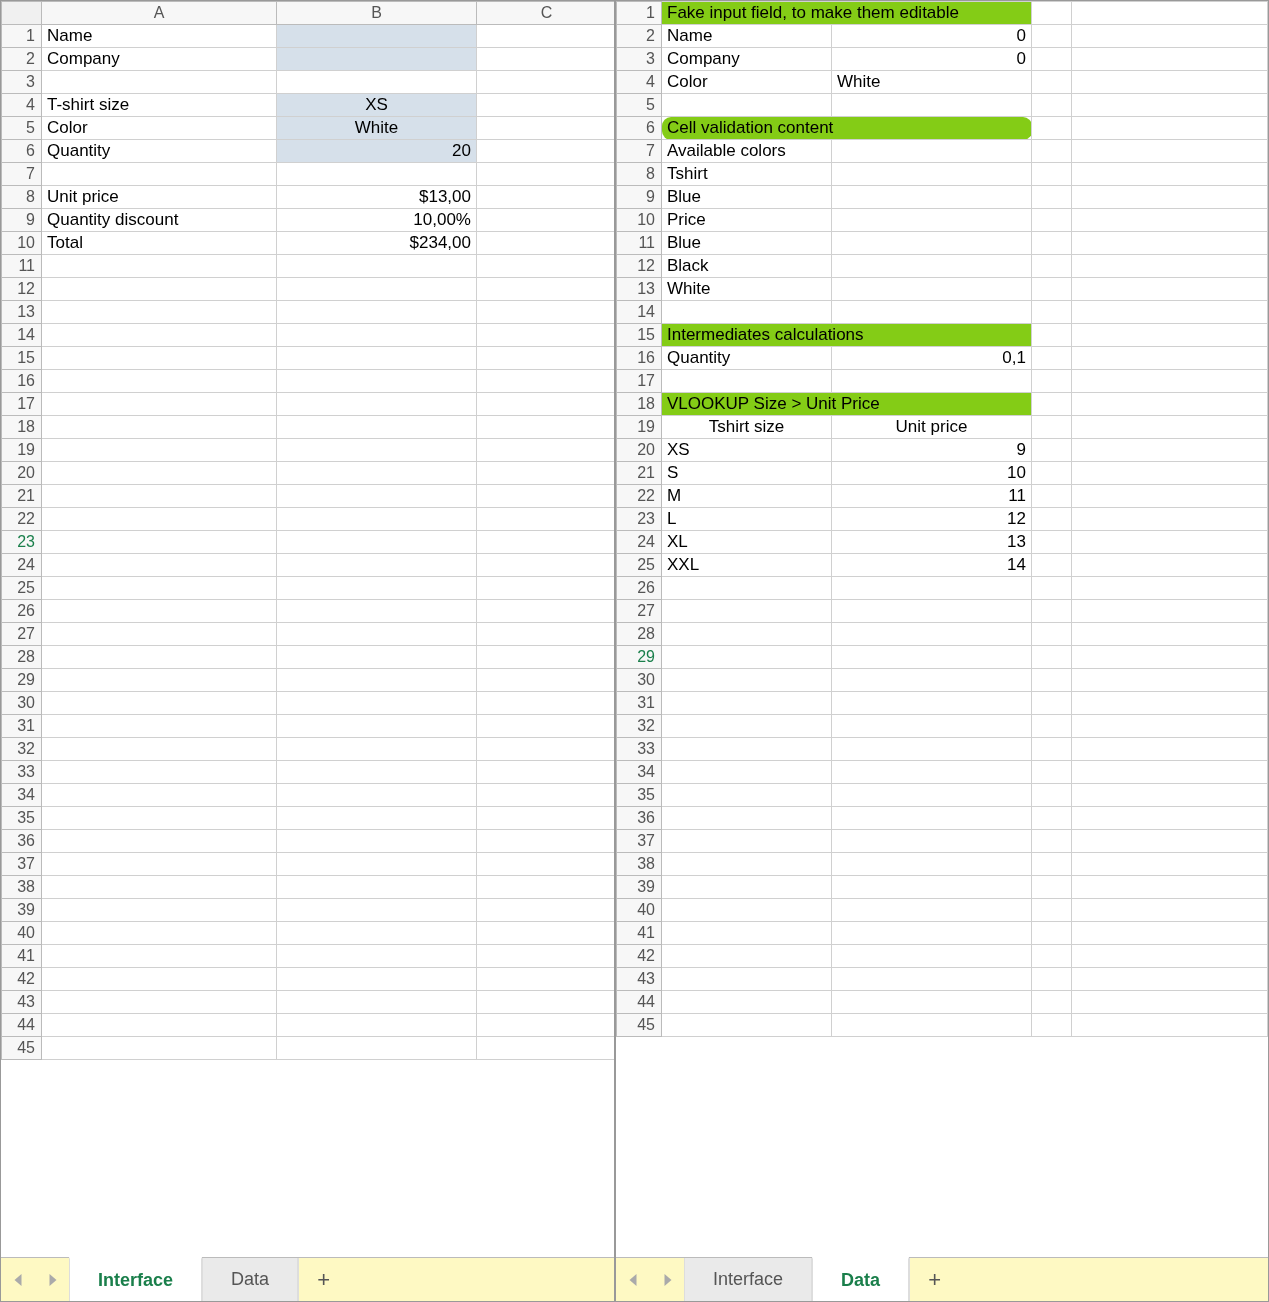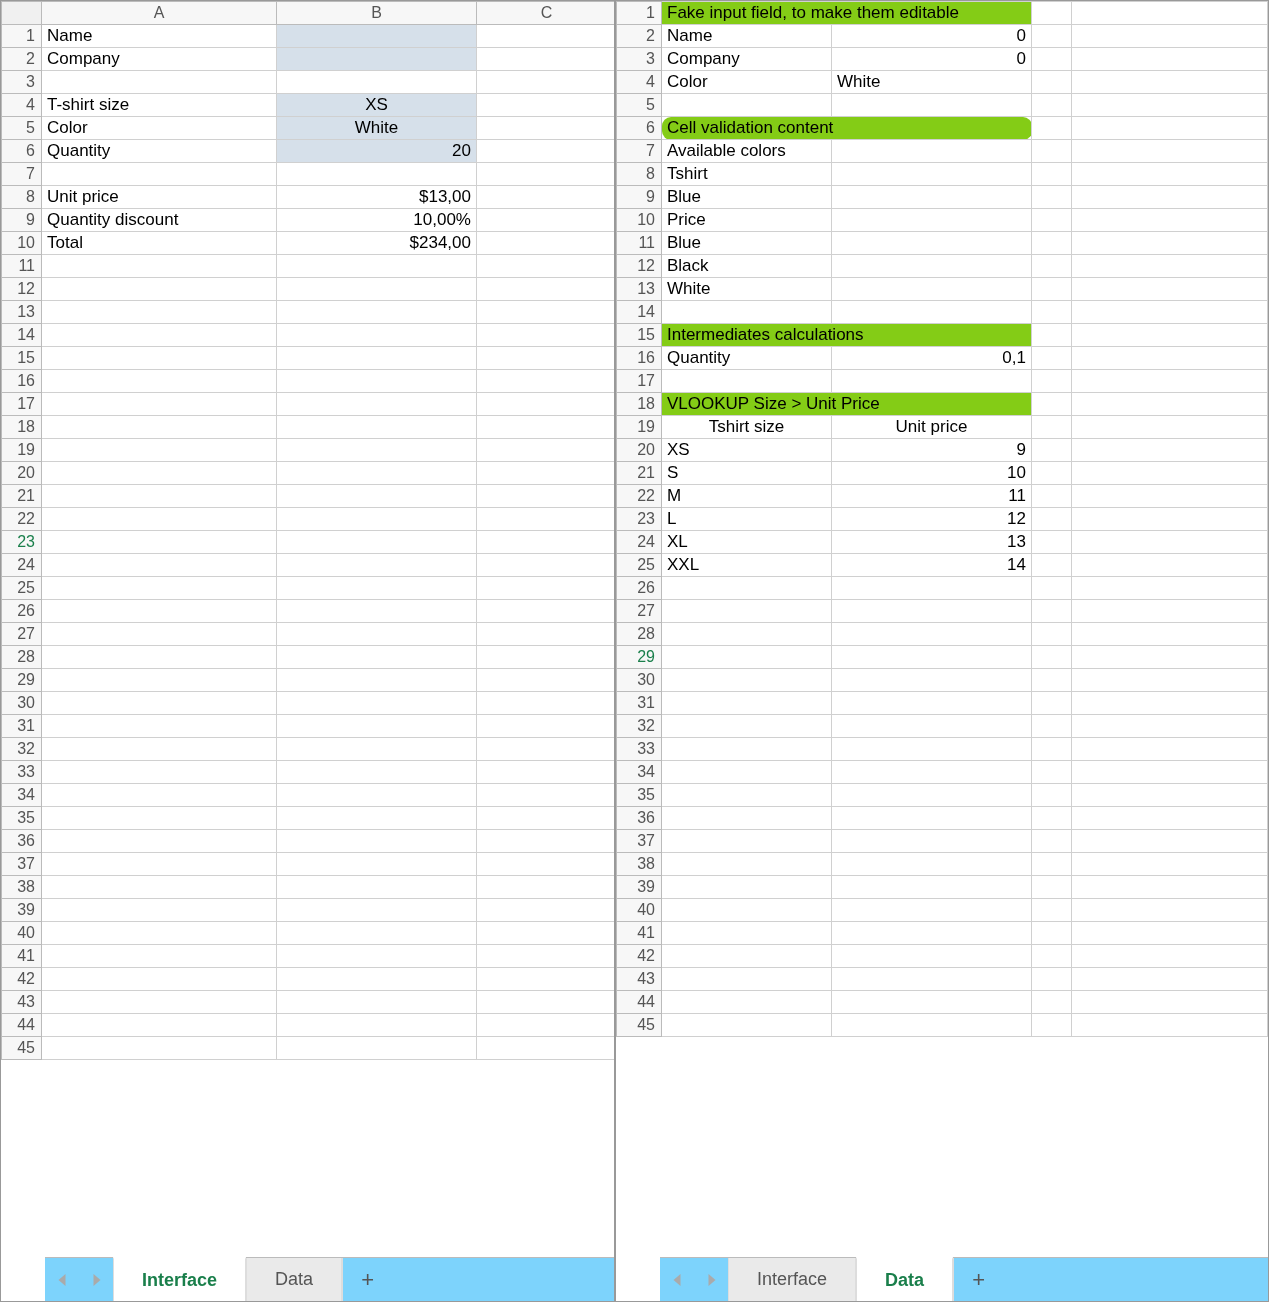--- a/index.html
+++ b/index.html
@@ -64,25 +64,24 @@
     table.sheet td.hl {
       background: #d6e0ea;
     }
     table.sheet td.yellow {
       background: #84cc16;
     }
     table.sheet td.center { text-align: center; }
     table.sheet td.right { text-align: right; }
     .tabbar {
       height: 44px;
-      background: #7dd3fc;
+      background: #fef9c3;
       border-top: 1px solid #bbb;
       display: flex;
       align-items: stretch;
-      margin-left: 44px;
     }
     .tabbar .navbtn {
       width: 34px;
       display: flex;
       align-items: center;
       justify-content: center;
       color: #888;
       cursor: pointer;
       user-select: none;
     }

